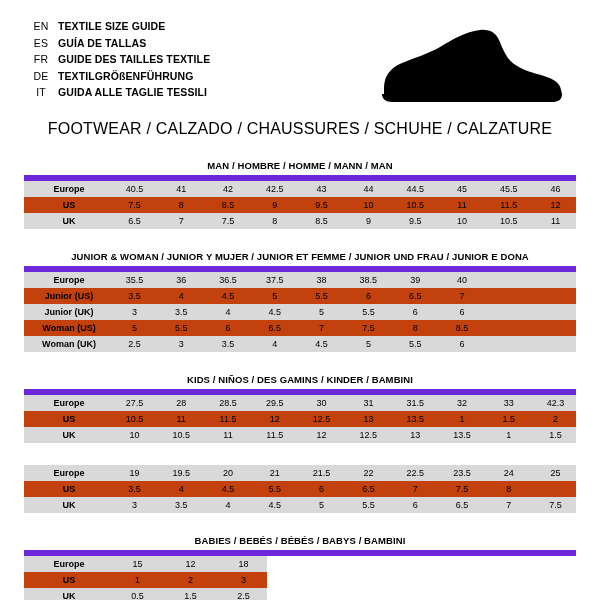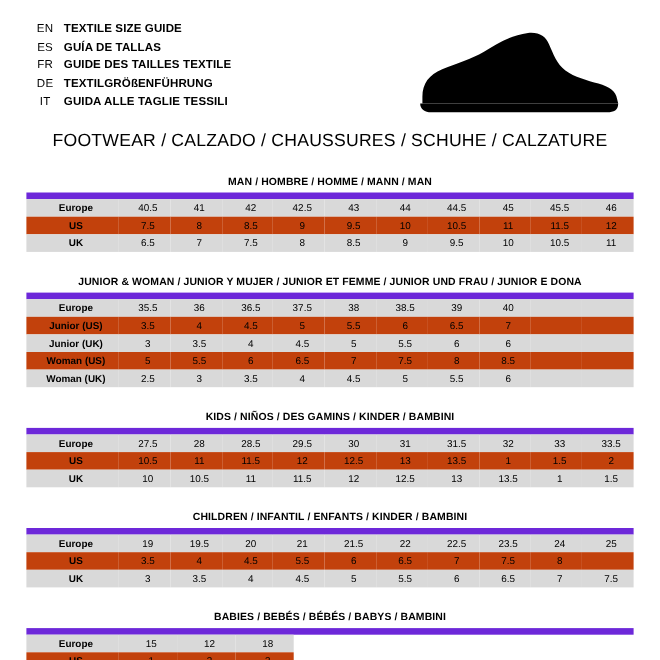--- a/index.html
+++ b/index.html
@@ -240,21 +240,21 @@
         <td class="label">Europe</td>
         <td>27.5</td>
         <td>28</td>
         <td>28.5</td>
         <td>29.5</td>
         <td>30</td>
         <td>31</td>
         <td>31.5</td>
         <td>32</td>
         <td>33</td>
-        <td>33.5</td>
+        <td>42.3</td>
       </tr>
       <tr class="white">
         <td class="label">US</td>
         <td>10.5</td>
         <td>11</td>
         <td>11.5</td>
         <td>12</td>
         <td>12.5</td>
         <td>13</td>
         <td>13.5</td>
@@ -273,21 +273,20 @@
         <td>13</td>
         <td>13.5</td>
         <td>1</td>
         <td>1.5</td>
       </tr>
     </tbody>
       </table>
   </div>
 
   <div class="group">
-    <div class="group-title">CHILDREN / INFANTIL / ENFANTS / KINDER / BAMBINI</div>
     <table>
       <tbody>
           <tr class="shaded">
         <td class="label">Europe</td>
         <td>19</td>
         <td>19.5</td>
         <td>20</td>
         <td>21</td>
         <td>21.5</td>
         <td>22</td>

